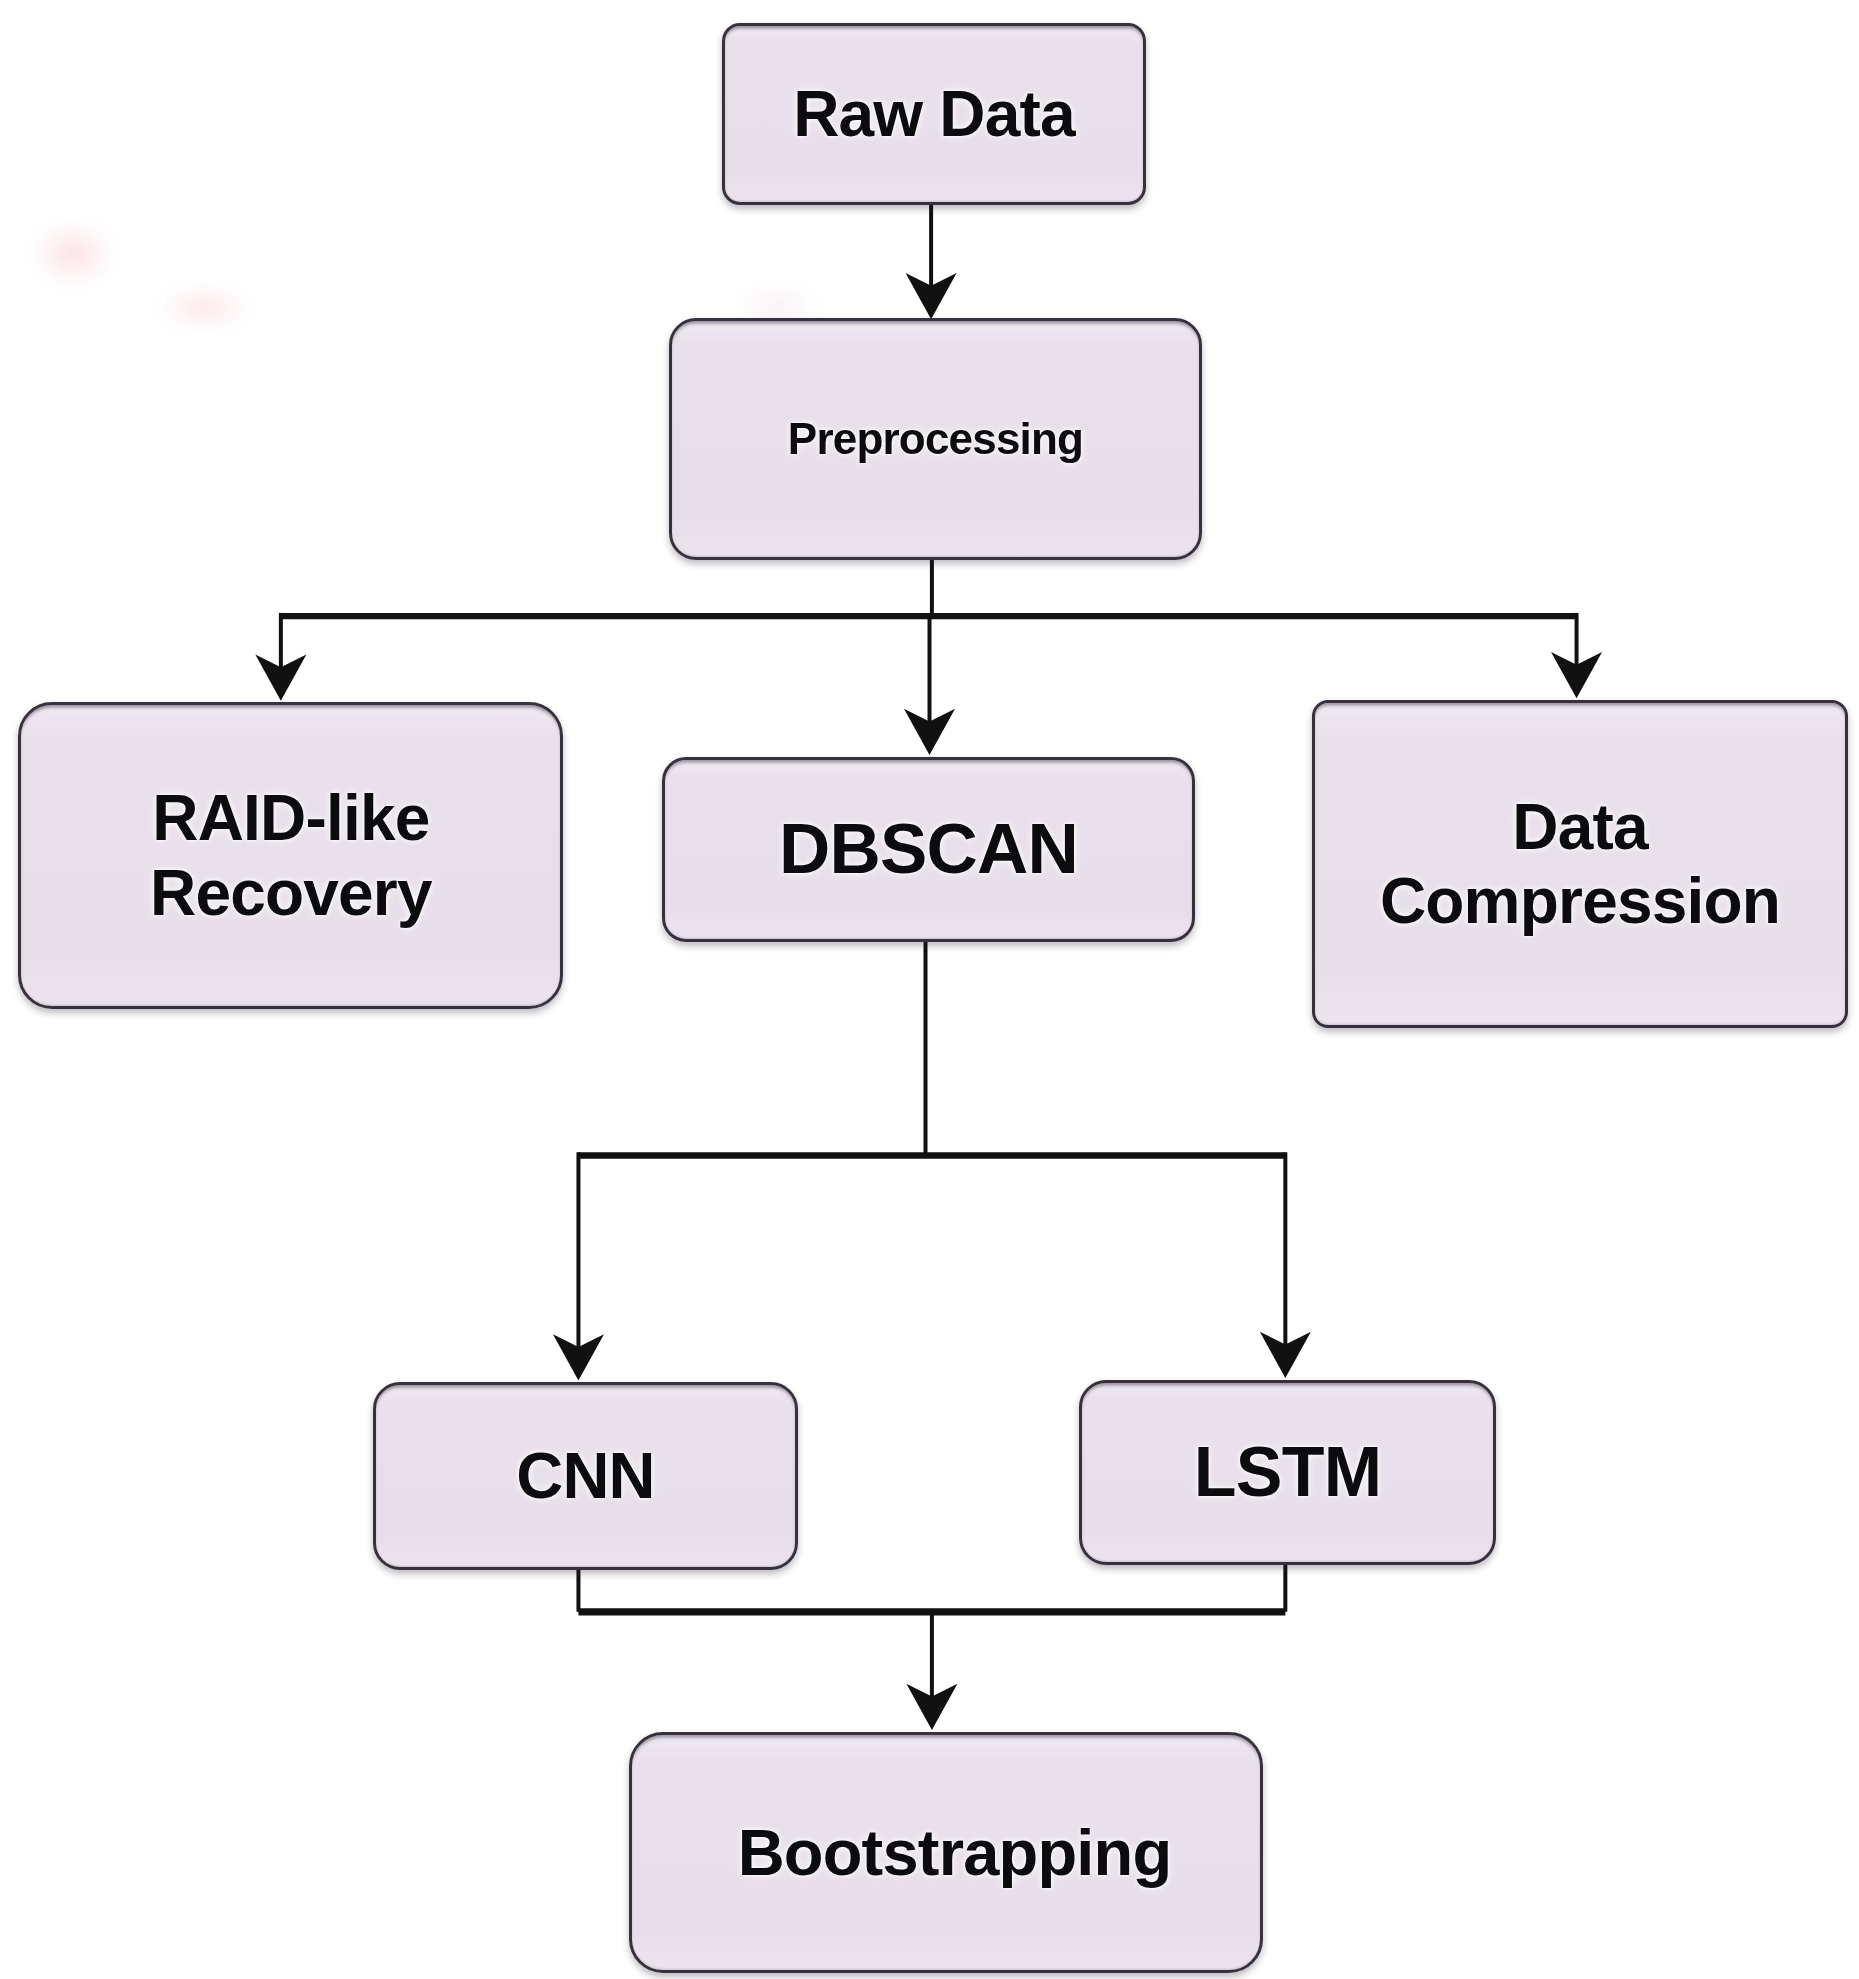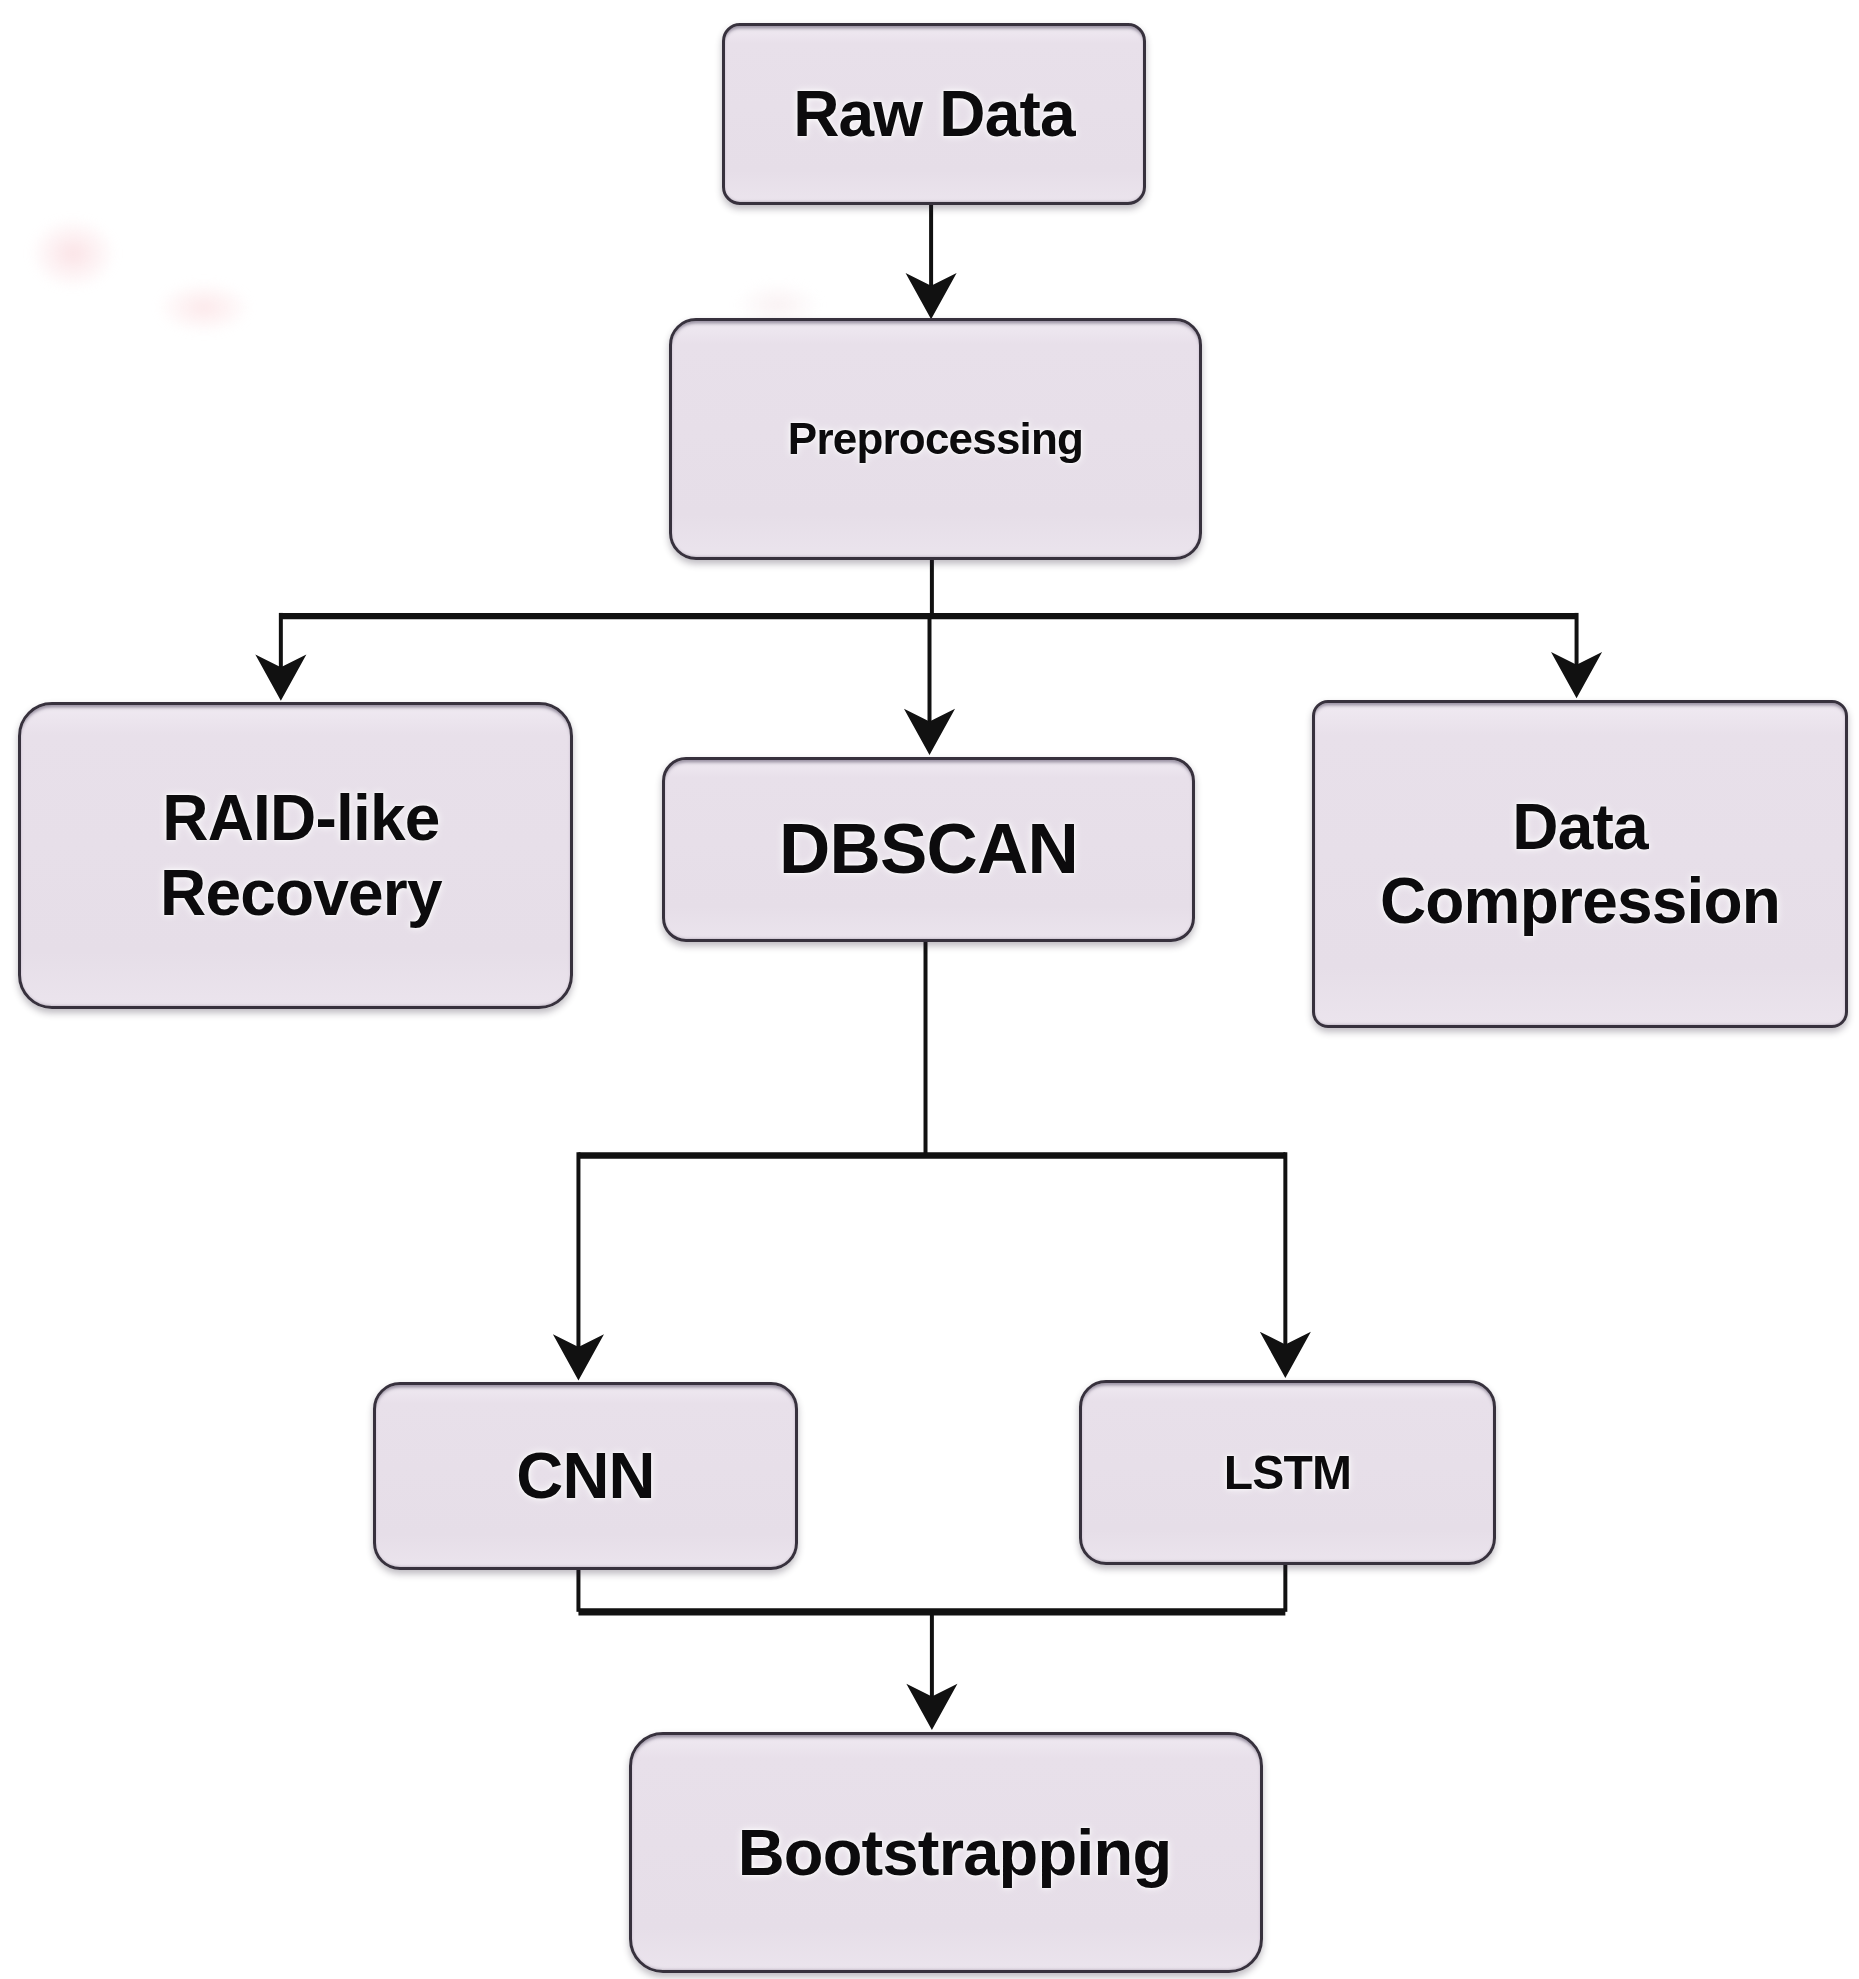--- a/index.html
+++ b/index.html
@@ -64,26 +64,26 @@
     <polygon points="693,1672 725,1730 757,1672 725,1688"></polygon>
     <polygon points="1579,1669 1611,1727 1643,1669 1611,1685"></polygon>
     <polygon points="1136,2110 1168,2168 1200,2110 1168,2126"></polygon>
   </g>
 </svg>
 
 <div class="node" style="left:722px;top:23px;width:418px;height:176px;border-radius:18px;font-size:64px;"><span>Raw Data</span></div>
 
 <div class="node" style="left:669px;top:318px;width:527px;height:236px;border-radius:27px;font-size:44px;"><span>Preprocessing</span></div>
 
-<div class="node" style="left:18.4px;top:702px;width:539px;height:301px;border-radius:34px;font-size:64px;padding-left:10px;"><span>RAID-like
+<div class="node" style="left:18.4px;top:702px;width:539px;height:301px;border-radius:34px;font-size:64px;"><span>RAID-like
 Recovery</span></div>
 
 <div class="node" style="left:662px;top:757px;width:527px;height:179px;border-radius:24px;font-size:71px;"><span>DBSCAN</span></div>
 
 <div class="node" style="left:1312px;top:700px;width:530px;height:322px;border-radius:16px;font-size:64px;"><span>Data
 Compression</span></div>
 
 <div class="node" style="left:373px;top:1382px;width:419px;height:182px;border-radius:27px;font-size:65px;"><span>CNN</span></div>
 
-<div class="node" style="left:1079px;top:1380px;width:411px;height:179px;border-radius:27px;font-size:48px;"><span>LSTM</span></div>
+<div class="node" style="left:1079px;top:1380px;width:411px;height:179px;border-radius:27px;font-size:70px;"><span>LSTM</span></div>
 
 <div class="node" style="left:629px;top:1732px;width:611px;height:235px;border-radius:34px;font-size:65px;padding-left:17px;"><span>Bootstrapping</span></div>
 
 
 </body></html>

